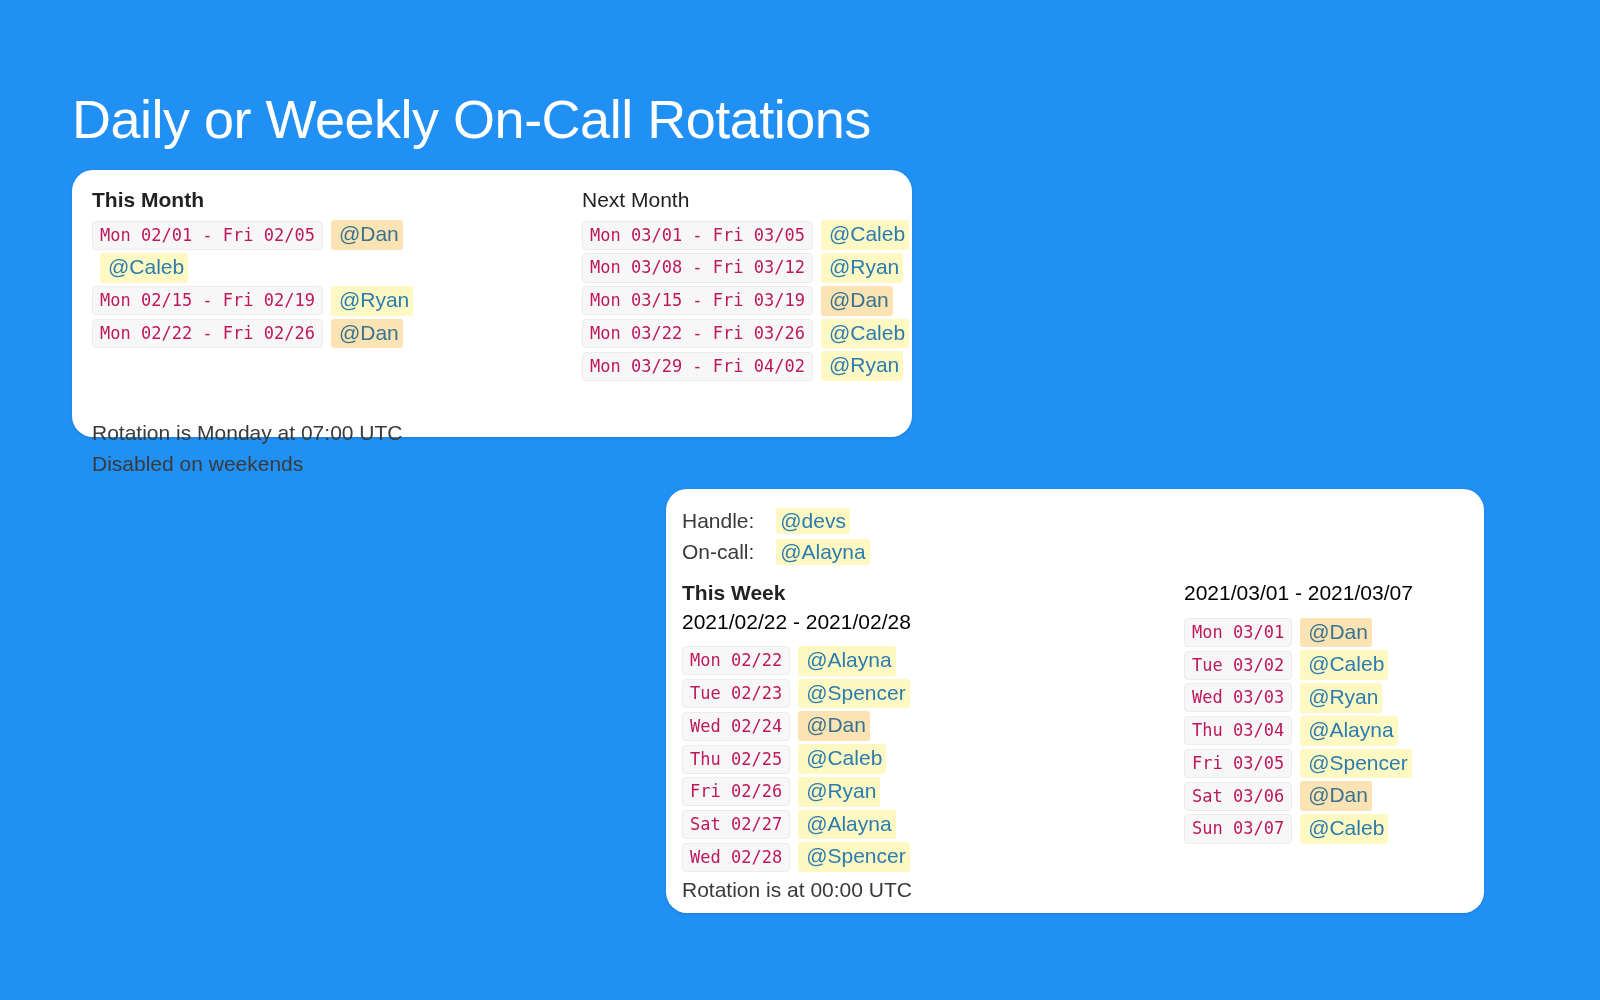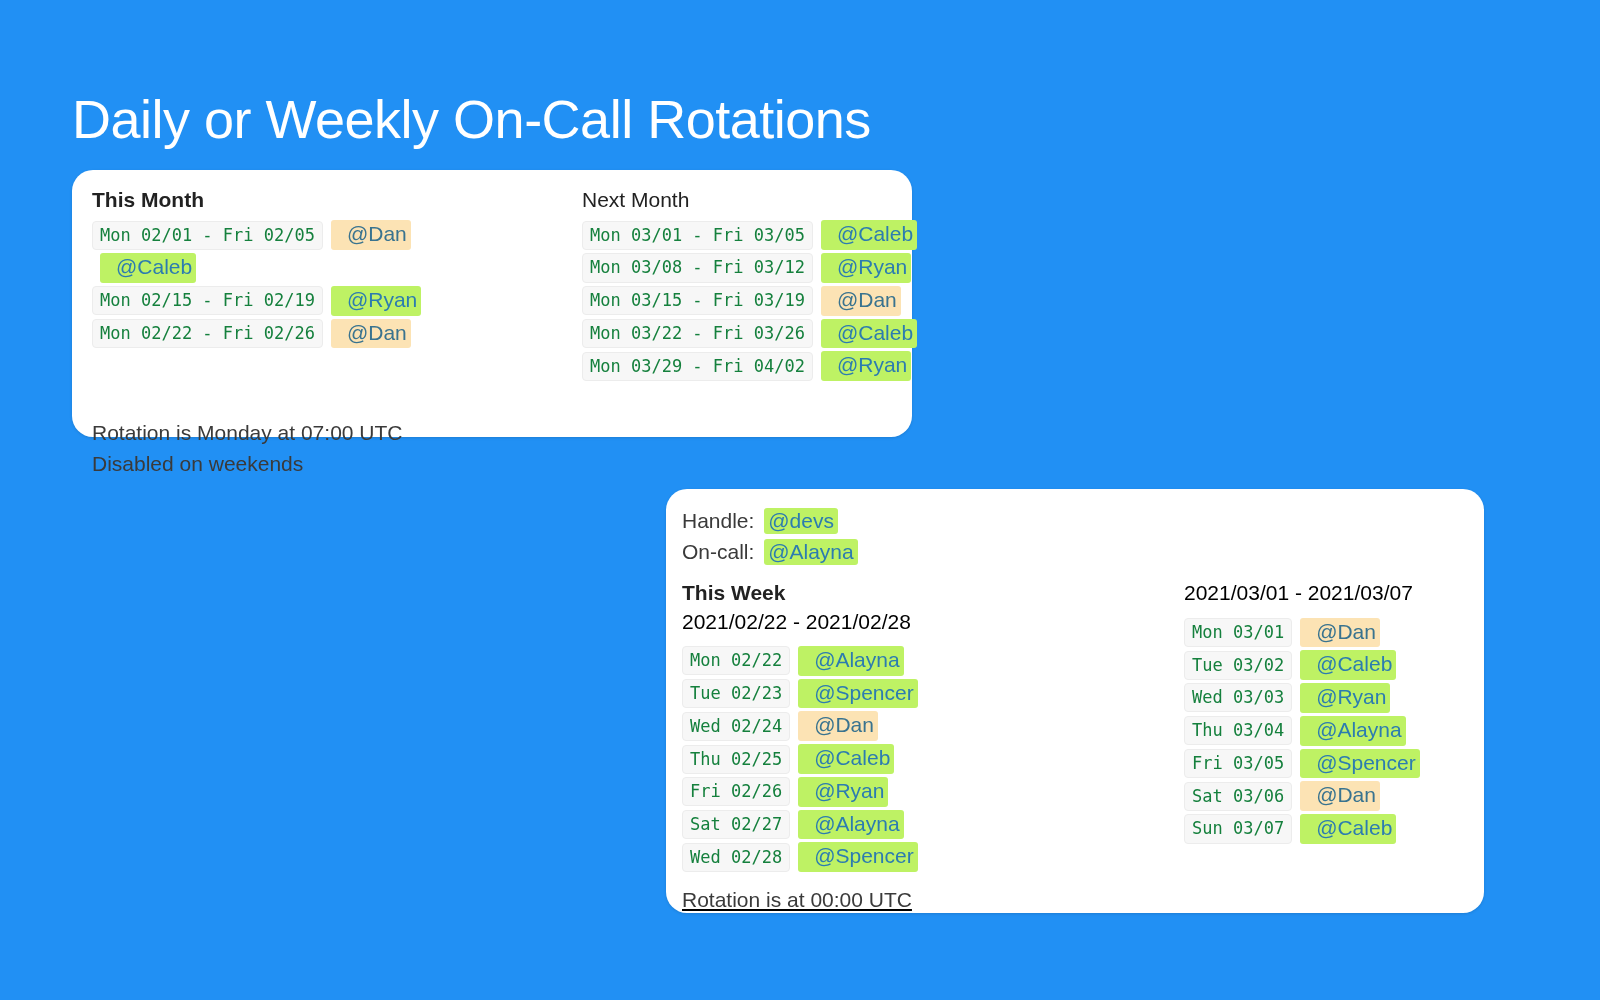--- a/index.html
+++ b/index.html
@@ -82,63 +82,63 @@
   .rot-list { margin-top: 6px; }
   .rot-row {
     display: flex;
     align-items: center;
     margin-bottom: 3px;
     white-space: nowrap;
   }
   .date-pill {
     font-family: "DejaVu Sans Mono", "Liberation Mono", monospace;
     font-size: 17px;
-    color: #15803d;
+    color: #be185d;
     background: #f7f7f7;
     border: 1px solid #ececec;
     border-radius: 4px;
     padding: 3px 7px 4px 7px;
     line-height: 1.18;
     white-space: pre;
     box-sizing: border-box;
   }
   .mention {
     font-size: 21px;
     line-height: 1.18;
-    padding: 2px 4px 3px 16px;
+    padding: 2px 4px 3px 8px;
     border-radius: 3px;
     margin-left: 8px;
     white-space: nowrap;
   }
   .mention.blue {
-    background: #bef264;
+    background: #fef9c3;
     color: #2c7cb0;
   }
   .mention.amber {
     background: #fce3b4;
     color: #39738f;
   }
   .mention.inline {
-    margin-left: 4px;
+    margin-left: 16px;
     font-size: 21px;
     padding: 1px 4px 2px 4px;
   }
 
   
   .two-col {
     display: flex;
   }
   #card-month .col-this  { width: 490px; flex: none; }
   #card-month .col-next  { flex: none; }
   #card-week  .col-this  { width: 502px; flex: none; }
   #card-week  .col-next  { flex: none; }
 
   .week-head { margin-bottom: 10px; }
   .month-footer { margin-top: 34px; }
-  .week-footer  { margin-top: 10px; text-decoration: underline; }
+  .week-footer  { margin-top: 0; }
   .handle-block { margin-bottom: 12px; }
 </style>
 </head>
 <body>
 
 <h1 class="page-title">Daily or Weekly On-Call Rotations</h1>
 
 <div class="card" id="card-month">
   <div class="two-col">
 

